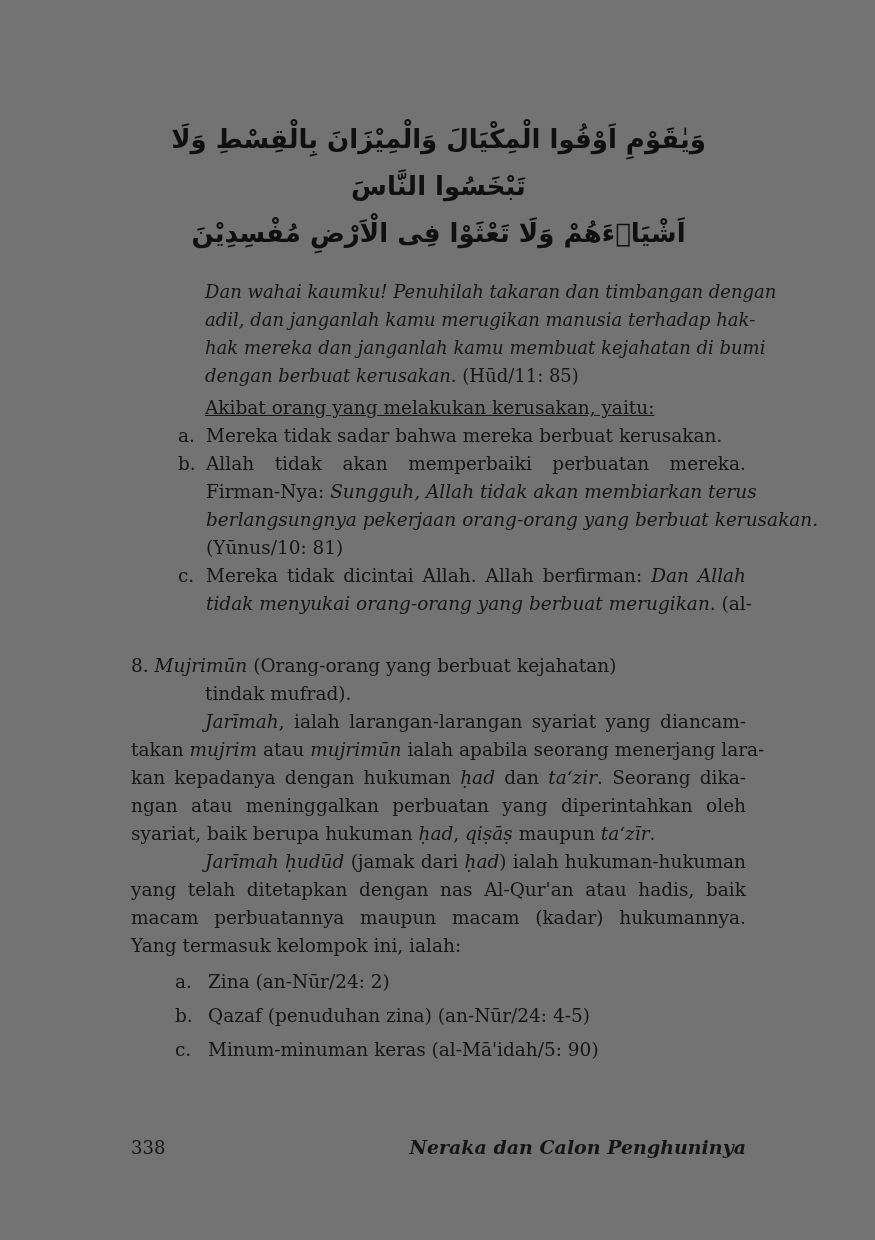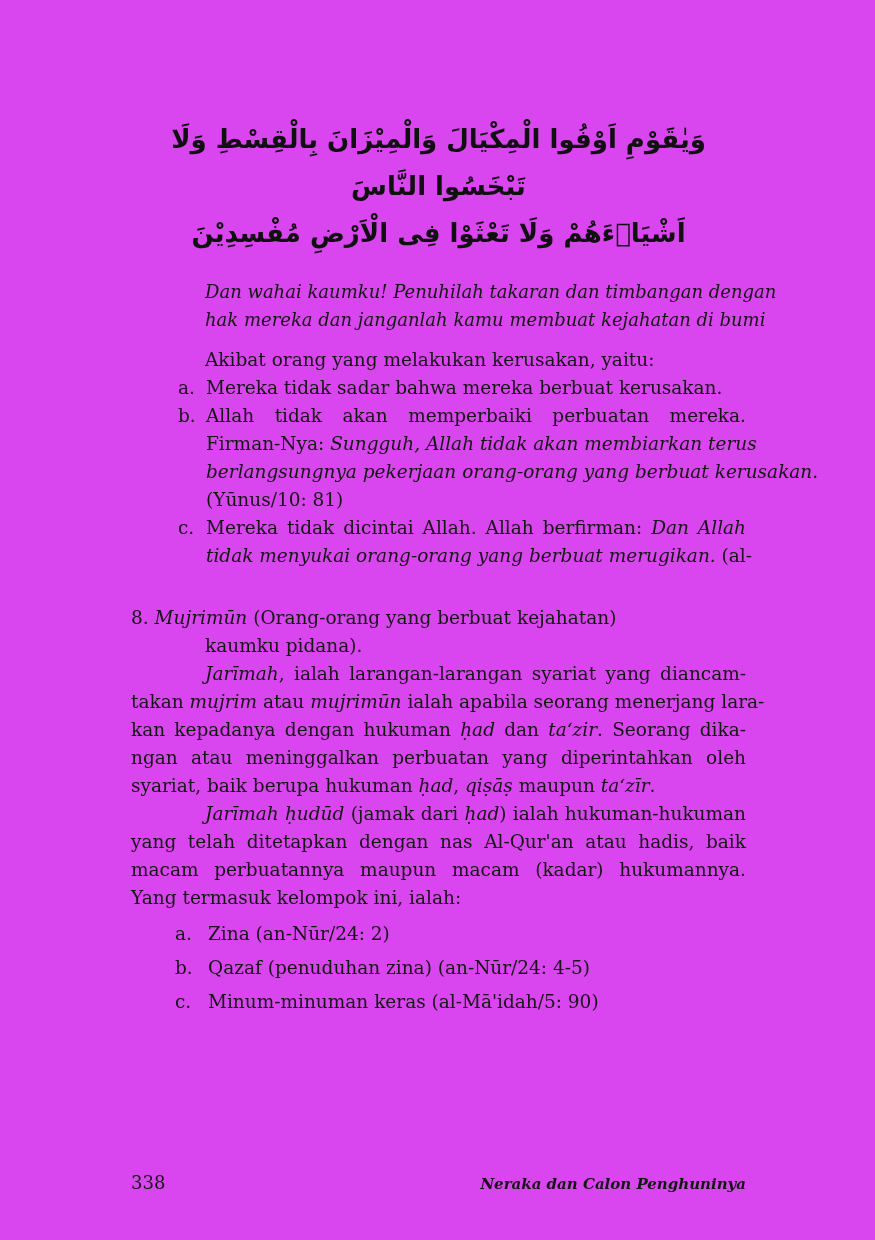--- a/index.html
+++ b/index.html
@@ -1,70 +1,72 @@
 <!DOCTYPE html>
 <html><head>
 <meta charset="utf-8">
 <style>
   html,body{margin:0;padding:0;}
   body{
     width:875px;height:1240px;background:#ffffff;
     font-family:"DejaVu Serif","Liberation Serif",serif;
     color:#161616;font-size:18.5px;
   }
-  .page{position:relative;width:875px;height:1240px;background:#d946ef;overflow:hidden;}
+  .page{position:relative;width:875px;height:1240px;background:#737373;overflow:hidden;}
   .content{position:absolute;left:131px;top:0;width:615px;}
 
   .arabic{
     margin-top:116px;text-align:center;direction:rtl;
     font-family:"DejaVu Sans","Liberation Sans",sans-serif;
     font-weight:bold;font-size:26px;line-height:47px;color:#101010;
   }
 
   .tline{line-height:28px;text-align:justify;text-align-last:justify;white-space:nowrap;}
   .tline.last{text-align-last:left;}
   .it{font-style:italic;}
 
   .translation{margin-top:21px;margin-left:74px;font-size:18px;}
-  .intro{margin-top:12px;}
+  .intro{margin-top:4px;text-decoration:underline;}
   .indent-first > .tline:first-child{text-indent:74px;}
 
   .list{margin-left:47px;}
   .li-row{display:flex;align-items:flex-start;}
   .marker{flex:0 0 28px;width:28px;line-height:28px;}
   .li-body{flex:1;min-width:0;}
 
   .heading{margin-top:34px;}
   .para{margin-top:0;}
 
   .list2{margin-top:8px;margin-left:44px;}
   .list2 .marker{flex-basis:33px;width:33px;}
   .list2 .li-row{margin-bottom:6px;}
 
   .footer{
-    position:absolute;left:131px;top:1172px;width:615px;
+    position:absolute;left:131px;top:1136px;width:615px;
     display:flex;justify-content:space-between;align-items:baseline;
   }
   .pagenum{font-size:18px;}
-  .booktitle{font-style:italic;font-weight:bold;font-size:15px;}
+  .booktitle{font-style:italic;font-weight:bold;font-size:19px;}
 </style>
 </head>
 <body>
 
 <div class="page">
   <div class="content">
 
     <div class="arabic" dir="rtl">
       <div class="ar-line">وَيٰقَوْمِ اَوْفُوا الْمِكْيَالَ وَالْمِيْزَانَ بِالْقِسْطِ وَلَا تَبْخَسُوا النَّاسَ</div>
       <div class="ar-line">اَشْيَاۤءَهُمْ وَلَا تَعْثَوْا فِى الْاَرْضِ مُفْسِدِيْنَ</div>
     </div>
 
     <div class="translation">
         <div class="tline"><span class="it">Dan wahai kaumku! Penuhilah takaran dan timbangan dengan</span></div>
+        <div class="tline"><span class="it">adil, dan janganlah kamu merugikan manusia terhadap hak-</span></div>
         <div class="tline"><span class="it">hak mereka dan janganlah kamu membuat kejahatan di bumi</span></div>
+        <div class="tline last"><span class="it">dengan berbuat kerusakan. </span><span>(Hūd/11: 85)</span></div>
       </div>
 
     <div class="intro indent-first">
         <div class="tline last"><span>Akibat orang yang melakukan kerusakan, yaitu:</span></div>
       </div>
 
     <div class="list list1">
         <div class="li-row">
           <span class="marker">a.</span>
           <div class="li-body">
@@ -87,21 +89,21 @@
             <div class="tline"><span class="it">tidak menyukai orang-orang yang berbuat merugikan.</span><span> (al-</span></div>
           </div>
         </div>
       </div>
 
     <div class="heading">
         <div class="tline last"><span>8. </span><span class="it">Mujrimūn</span><span> (Orang-orang yang berbuat kejahatan)</span></div>
       </div>
 
     <div class="para indent-first">
-        <div class="tline last"><span>kaumku pidana).</span></div>
+        <div class="tline last"><span>tindak mufrad).</span></div>
       </div>
 
     <div class="para indent-first">
         <div class="tline"><span class="it">Jarīmah</span><span>, ialah larangan-larangan syariat yang diancam-</span></div>
         <div class="tline"><span>takan </span><span class="it">mujrim</span><span> atau </span><span class="it">mujrimūn</span><span> ialah apabila seorang menerjang lara-</span></div>
         <div class="tline"><span>kan kepadanya dengan hukuman </span><span class="it">ḥad</span><span> dan </span><span class="it">ta‘zir</span><span>. Seorang dika-</span></div>
         <div class="tline"><span>ngan atau meninggalkan perbuatan yang diperintahkan oleh</span></div>
         <div class="tline last"><span>syariat, baik berupa hukuman </span><span class="it">ḥad</span><span>, </span><span class="it">qiṣāṣ</span><span> maupun </span><span class="it">ta‘zīr</span><span>.</span></div>
       </div>
 

